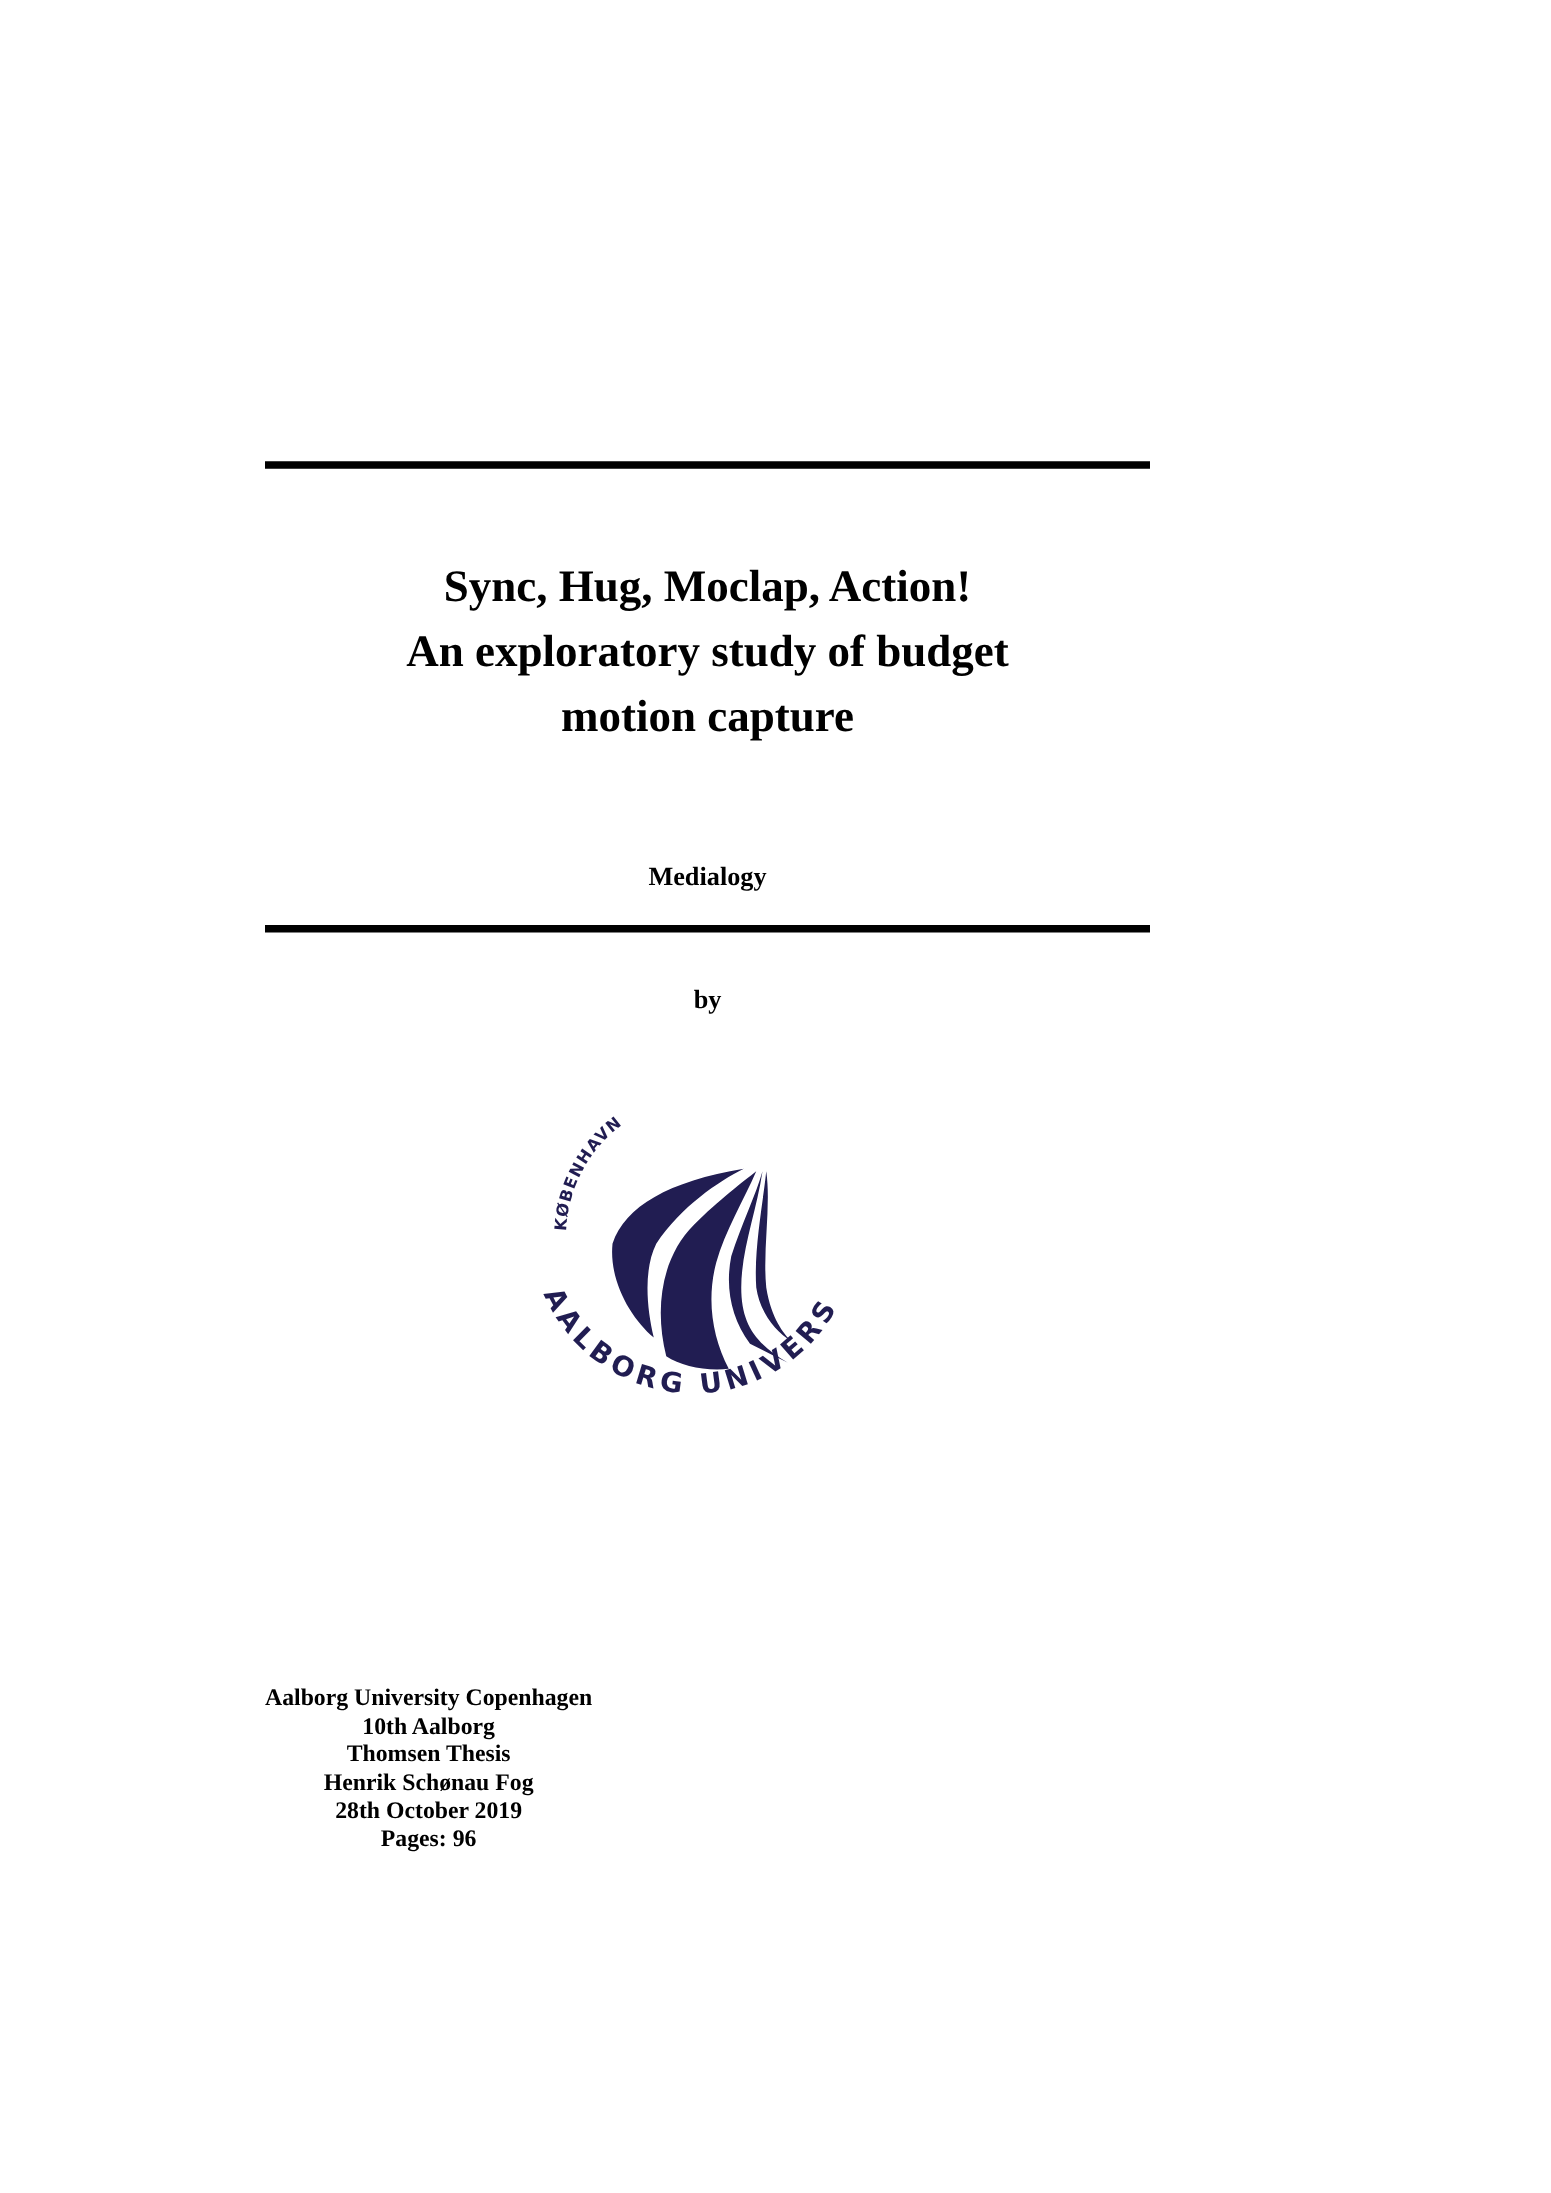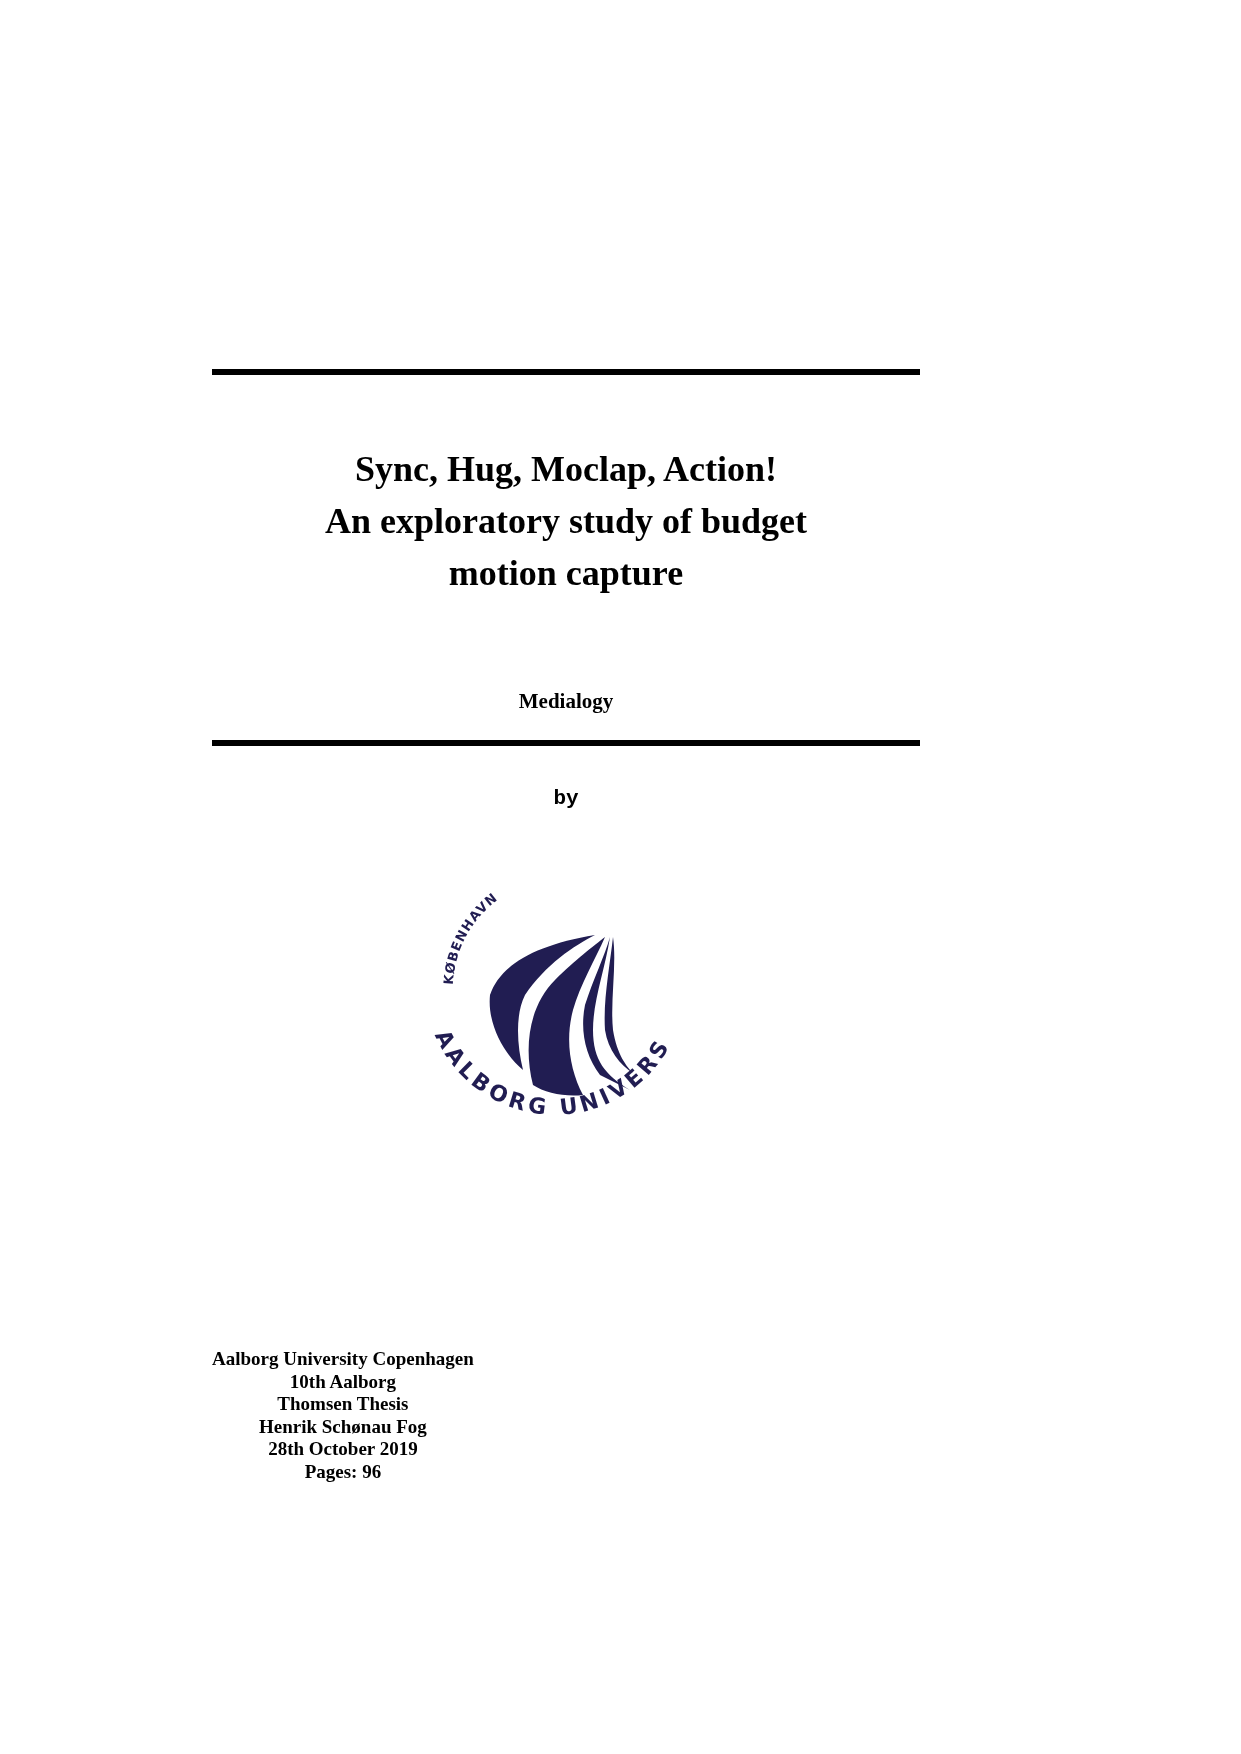--- a/index.html
+++ b/index.html
@@ -8,21 +8,21 @@
     .rule { position: absolute; left: 212px; width: 708px; height: 6px; background: #000; }
     .rule.top { top: 369px; }
     .rule.bottom { top: 740px; }
     .title { position: absolute; left: 212px; width: 708px; top: 443px; text-align: center;
              font-family: "Liberation Serif", "DejaVu Serif", serif; font-weight: bold;
              font-size: 36px; line-height: 52px; }
     .title div { white-space: nowrap; }
     .subtitle { position: absolute; left: 212px; width: 708px; top: 652px; text-align: center;
                 font-family: "Liberation Serif", serif; font-weight: bold; font-size: 21px; margin-top: 37px; }
     .by { position: absolute; left: 212px; width: 708px; top: 786px; text-align: center;
-          font-family: Liberation Mono, monospace; font-weight: bold; font-size: 21px; line-height: 26px; }
+          font-family: Liberation Serif, serif; font-weight: bold; font-size: 21px; line-height: 26px; }
     .logo { position: absolute; left: 405px; top: 885px; width: 320px; height: 280px; }
     .info { position: absolute; left: 212px; top: 1348px; font-family: "Liberation Serif", serif;
             font-weight: bold; font-size: 19px; line-height: 22.6px; text-align: center; }
     .info div { white-space: nowrap; }
   </style>
 </head>
 <body>
 
 <div class="rule top"></div>
 

